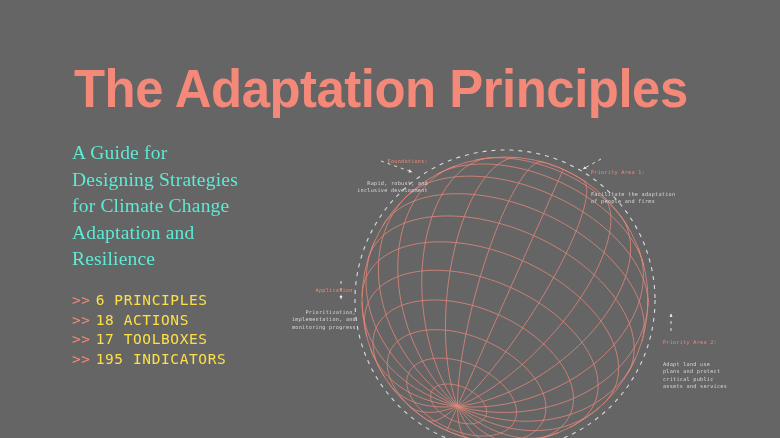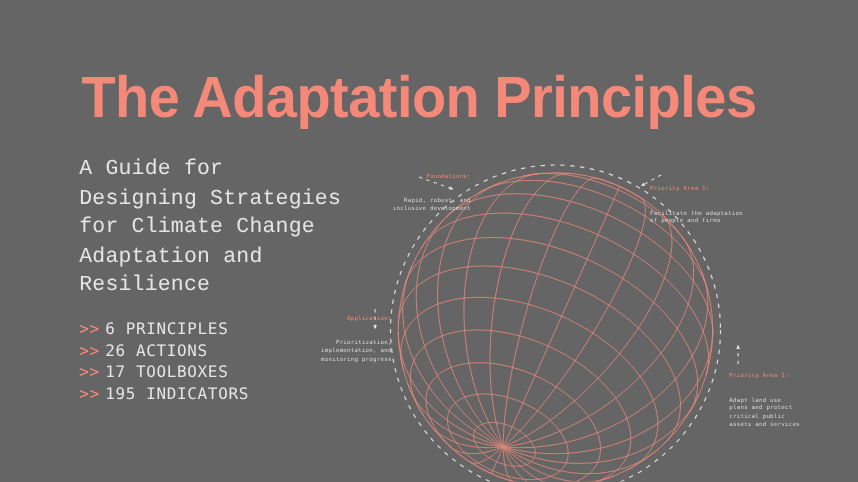--- a/index.html
+++ b/index.html
@@ -51,24 +51,24 @@
     color: #F4897A;
     white-space: nowrap;
     transform: scaleX(0.96);
     transform-origin: left top;
   }
 
   .subtitle {
     position: absolute;
     left: 72px;
     top: 140px;
-    font-family: Liberation Mono, monospace;
+    font-family: Liberation Serif, serif;
     font-size: 19.5px;
     line-height: 26.5px;
-    color: #e5e5e5;
+    color: #5eead4;
     letter-spacing: 0.2px;
     white-space: pre;
   }
 
   .facts {
     position: absolute;
     left: 72px;
     top: 291px;
     font-family: "DejaVu Sans Mono", monospace;
     font-size: 14.5px;
@@ -78,21 +78,21 @@
   }
   .fact-row {
     display: block;
     height: 19.6px;
   }
   .fact-marker {
     color: #F4897A;
     margin-right: 5px;
   }
   .fact-text {
-    color: #e5e5e5;
+    color: #fde047;
   }
 
   
   .callout {
     position: absolute;
     font-family: "DejaVu Sans Mono", monospace;
     font-size: 5.2px;
     line-height: 7.4px;
     letter-spacing: 0.25px;
     color: #D8D8D8;
@@ -191,21 +191,21 @@
     <div class="title">The Adaptation Principles</div>
 
     <div class="subtitle">A Guide for
 Designing Strategies
 for Climate Change
 Adaptation and
 Resilience</div>
 
     <div class="facts">
         <span class="fact-row"><span class="fact-marker">&gt;&gt;</span><span class="fact-text">6 PRINCIPLES</span></span>
-        <span class="fact-row"><span class="fact-marker">&gt;&gt;</span><span class="fact-text">26 ACTIONS</span></span>
+        <span class="fact-row"><span class="fact-marker">&gt;&gt;</span><span class="fact-text">18 ACTIONS</span></span>
         <span class="fact-row"><span class="fact-marker">&gt;&gt;</span><span class="fact-text">17 TOOLBOXES</span></span>
         <span class="fact-row"><span class="fact-marker">&gt;&gt;</span><span class="fact-text">195 INDICATORS</span></span>
       </div>
 
     <div class="callout align-right" id="cl-foundations">
       <span class="c-head">Foundations:</span>
       <span class="c-body">Rapid, robust, and
 inclusive development</span>
     </div>
 

